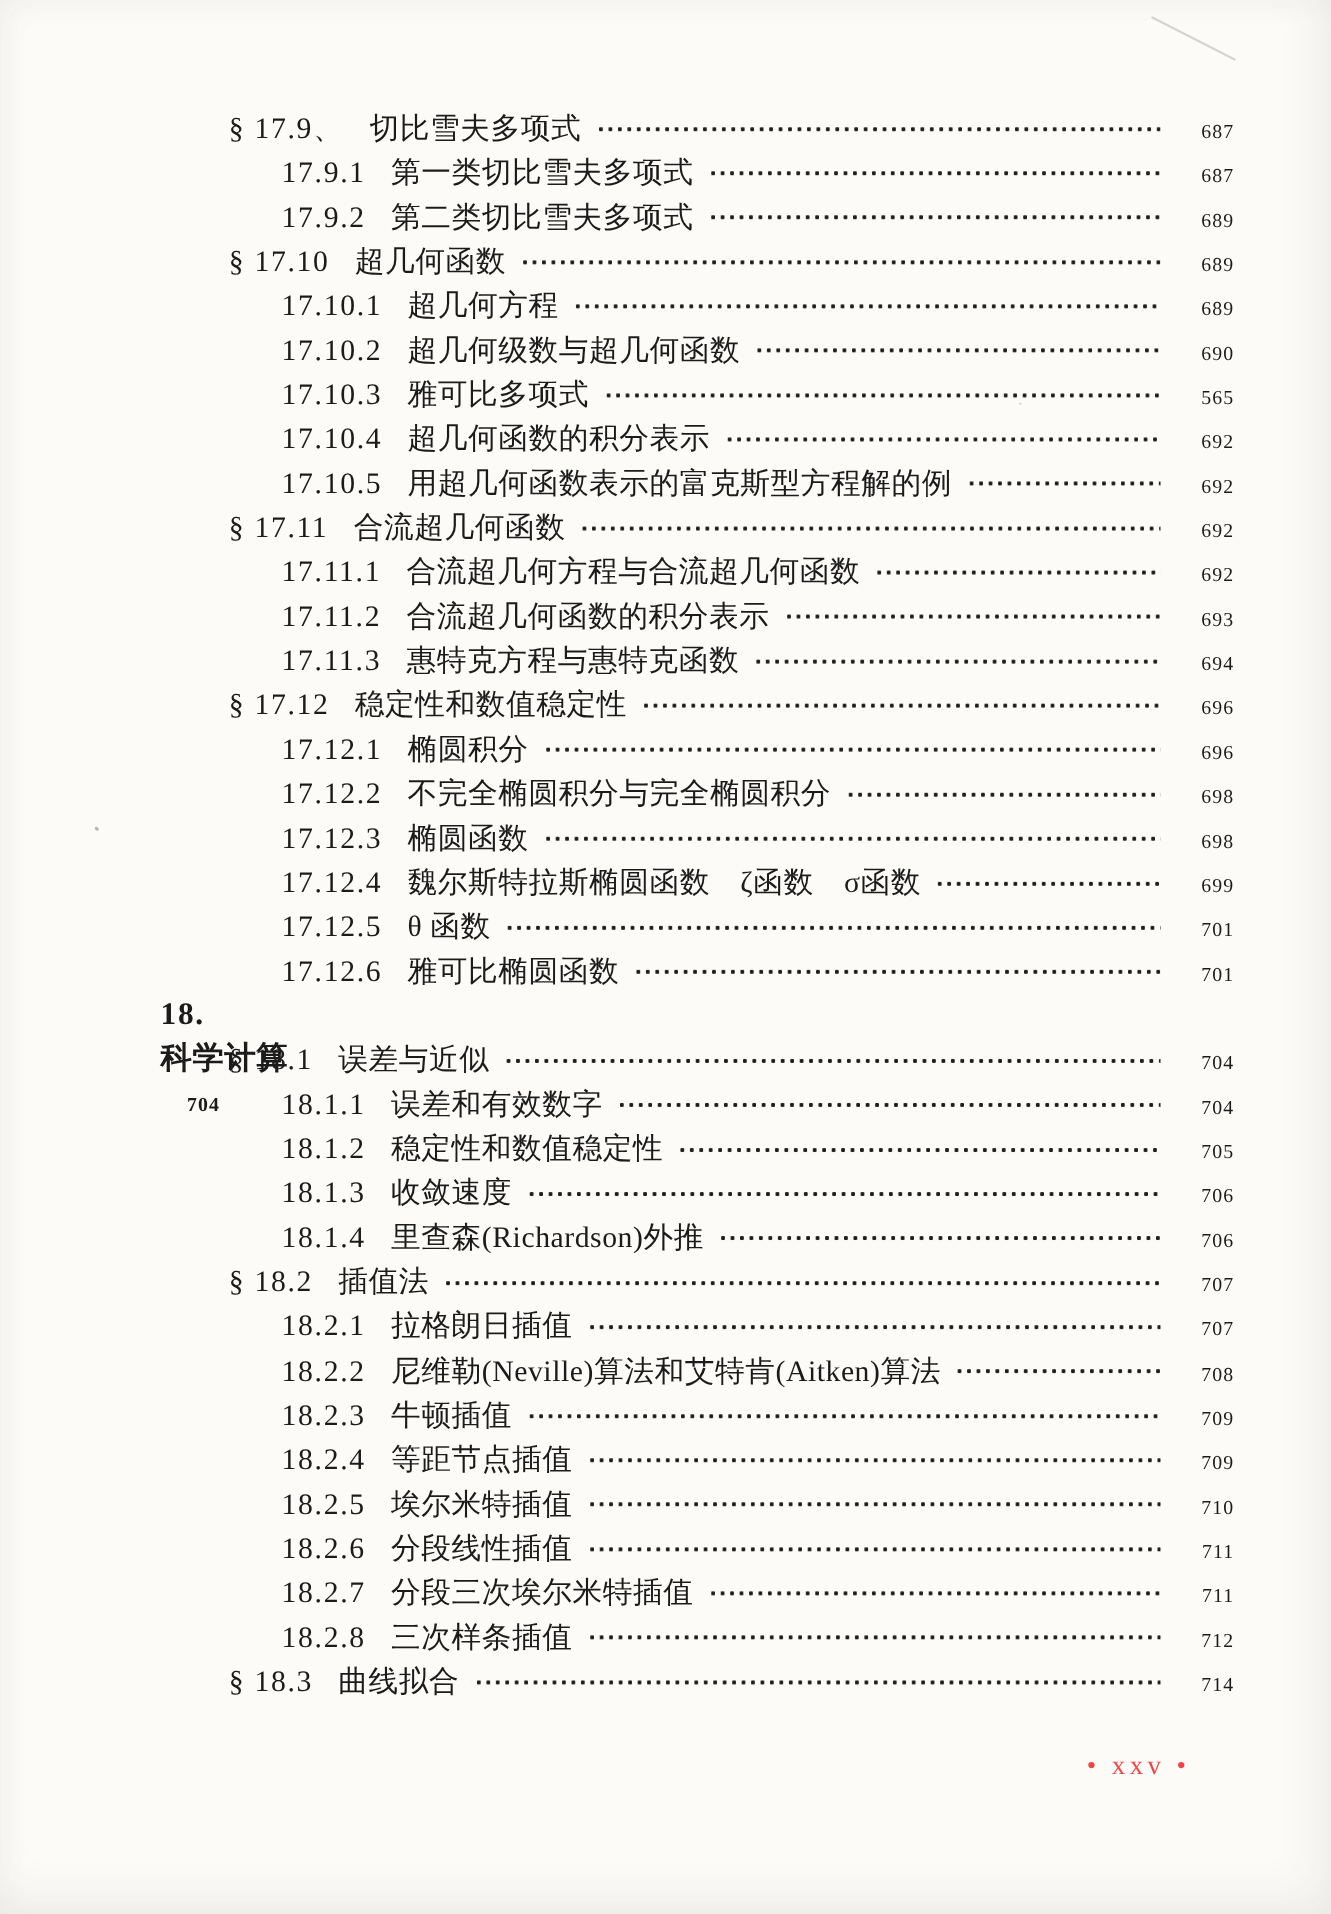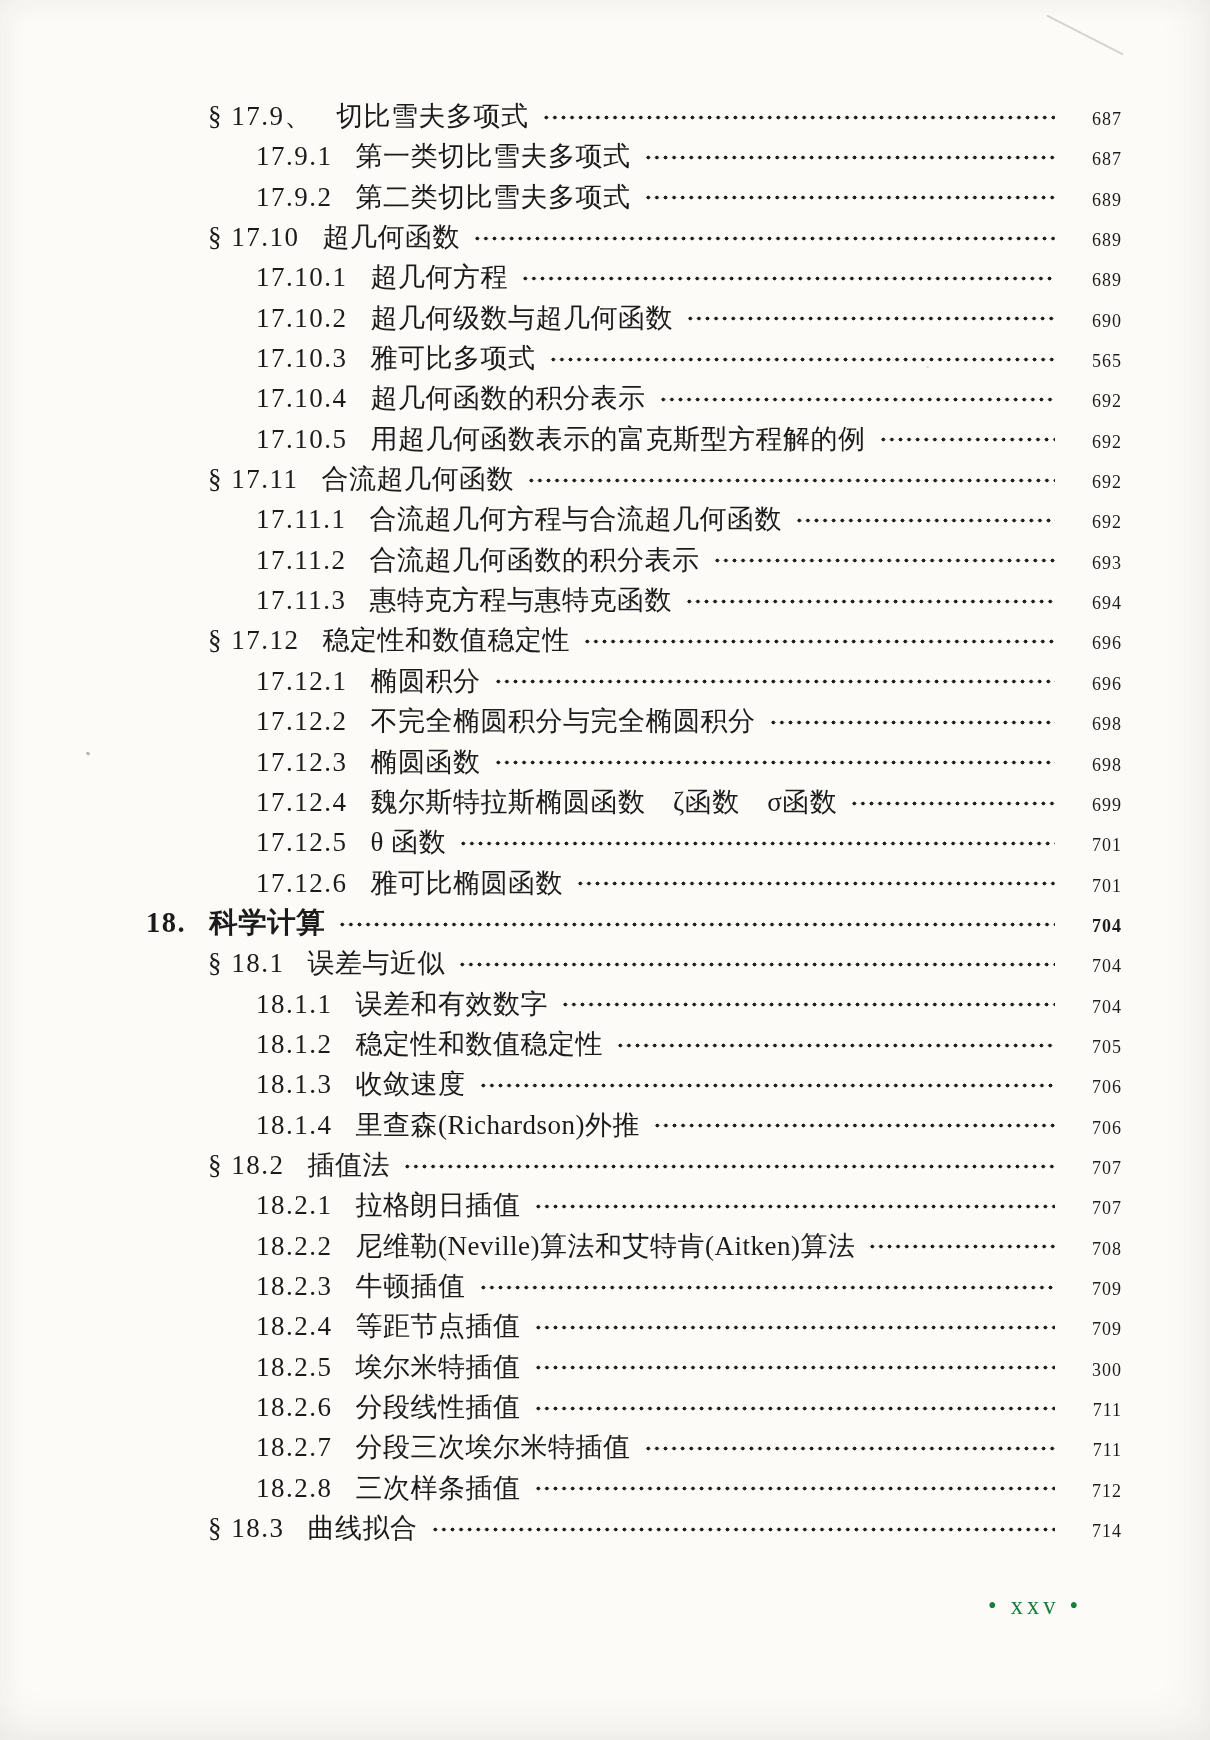--- a/index.html
+++ b/index.html
@@ -21,21 +21,21 @@
   .row{
     display:flex;
     align-items:baseline;
     box-sizing:border-box;
     height:40.35px;
     line-height:40.35px;
     font-size:27px;
     padding-right:88px;
     white-space:nowrap;
   }
-  .row.chapter{padding-left:146px;font-weight:700;font-size:28.5px;}
+  .row.chapter{padding-left:146px;font-weight:700;font-size:28.5px;flex-direction:column;}
   .row.section{padding-left:208px;}
   .row.subsection{padding-left:256px;}
   .num{
     flex:0 0 auto;
     margin-right:23px;
     letter-spacing:1.5px;
   }
   .title{flex:0 0 auto;letter-spacing:0.5px;}
   .dots{
     flex:1 1 auto;
@@ -56,21 +56,21 @@
     text-align:right;
     font-size:18px;
     letter-spacing:1px;
   }
   .footer{
     position:absolute;
     top:1592px;
     left:988px;
     font-size:24.5px;
     letter-spacing:4px;
-    color:#15803d;
+    color:#ef4444;
   }
   
   .scratch{
     position:absolute;
     top:34px;left:1042px;
     width:86px;height:2px;
     background:rgba(40,40,40,0.18);
     transform:rotate(27deg);
     border-radius:2px;
   }
@@ -272,21 +272,21 @@
       <div class="row subsection">
     <span class="num">18.2.4</span>
     <span class="title">等距节点插值</span>
     <span class="dots"></span>
     <span class="pagenum">709</span>
   </div>
       <div class="row subsection">
     <span class="num">18.2.5</span>
     <span class="title">埃尔米特插值</span>
     <span class="dots"></span>
-    <span class="pagenum">300</span>
+    <span class="pagenum">710</span>
   </div>
       <div class="row subsection">
     <span class="num">18.2.6</span>
     <span class="title">分段线性插值</span>
     <span class="dots"></span>
     <span class="pagenum">711</span>
   </div>
       <div class="row subsection">
     <span class="num">18.2.7</span>
     <span class="title">分段三次埃尔米特插值</span>

